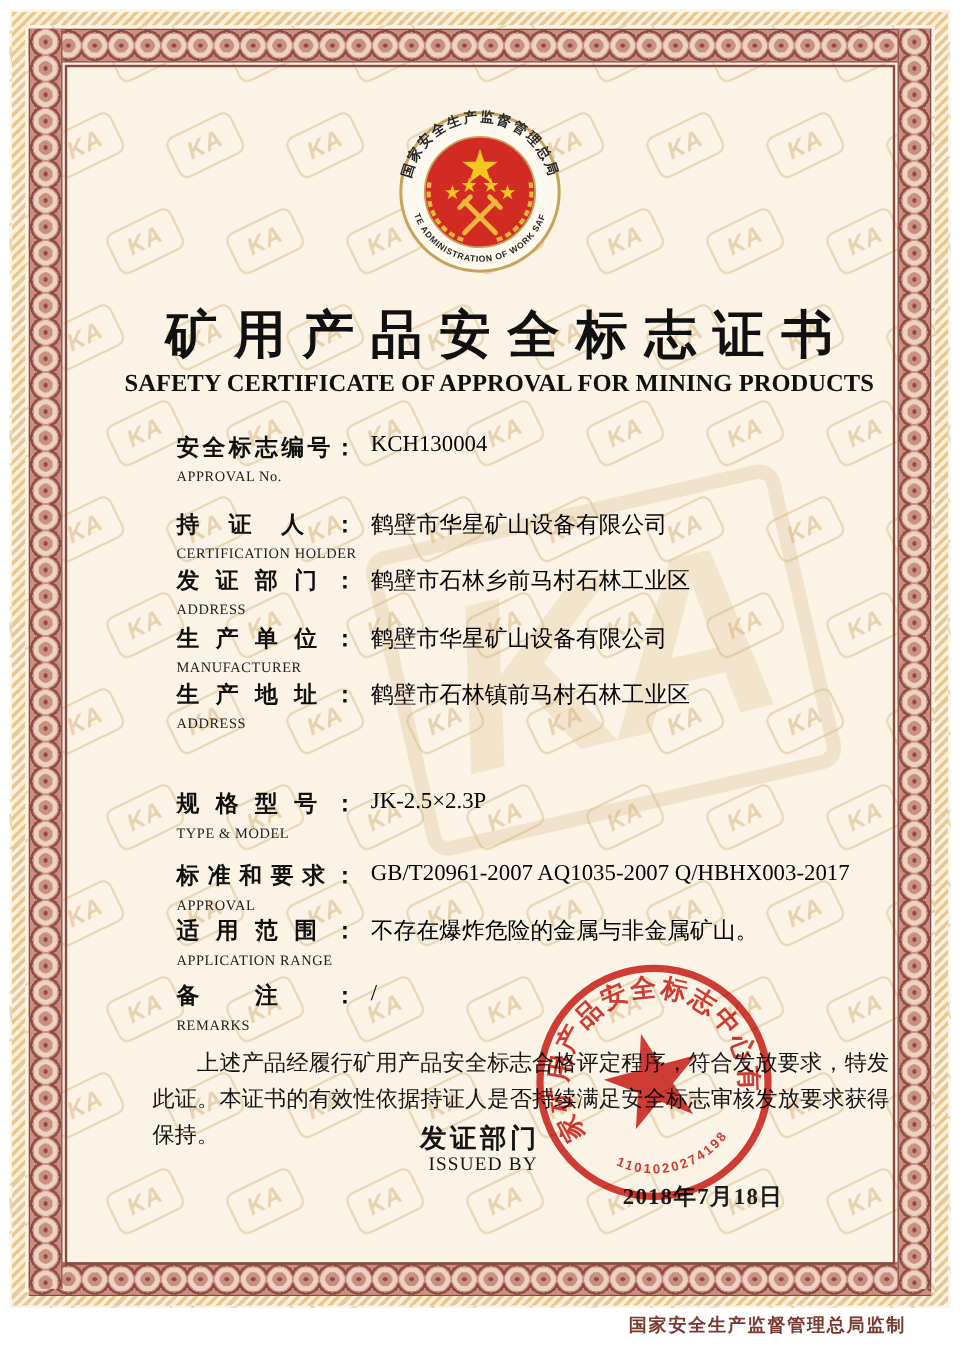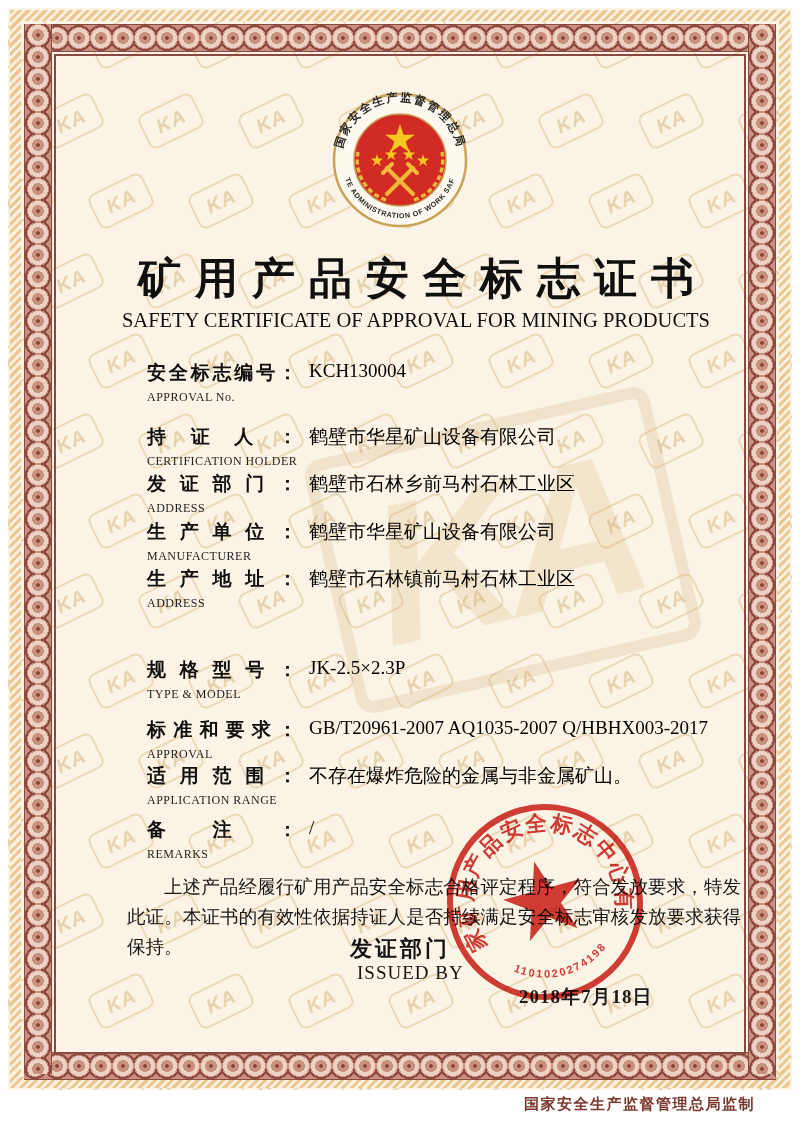--- a/index.html
+++ b/index.html
@@ -28,34 +28,34 @@
       display:flex;align-items:center;justify-content:center;transform:rotate(-26deg);letter-spacing:1px;}
   .bigka{position:absolute;left:318px;top:412px;width:330px;height:236px;border:12px solid rgba(234,214,181,.55);
       border-radius:18px;transform:rotate(-13deg);display:flex;align-items:center;justify-content:center;
       font:italic bold 200px "Liberation Sans",sans-serif;color:rgba(236,218,186,.6);letter-spacing:-12px;overflow:hidden;}
 
   
   .content{position:absolute;inset:0;z-index:5;}
   .abs{position:absolute;margin-left:32px;}
   .title-cn{left:0;right:0;top:250px;text-align:center;font-size:43px;font-weight:bold;
             letter-spacing:14px;text-indent:14px;color:#101010;}
-  .title-en{left:0;right:0;top:309px;text-align:center;font-size:20.5px;font-weight:normal;color:#101010;}
+  .title-en{left:0;right:0;top:309px;text-align:center;font-size:20.5px;font-weight:bold;color:#101010;}
 
   .flabel{display:inline-block;font-weight:bold;font-size:19px;text-align-last:justify;
           text-align:justify;vertical-align:top;color:#101010;}
   .flabel.w150{width:150px;}
   .flabel.w112{width:112px;}
   .fvalue{font-size:19px;margin-left:8px;color:#000000;}
   .flabel-en{font-family:"Liberation Serif",serif;font-size:12px;letter-spacing:.5px;color:#1d1d1d;margin-top:4px;}
 
   .statement{left:95px;top:872px;width:614px;font-size:18.5px;line-height:30px;
              text-indent:2em;text-align:justify;color:#151515;}
 
   .issued-cn{left:318px;top:934px;font-size:22px;font-weight:bold;letter-spacing:3px;}
-  .issued-en{left:325px;top:962px;font-size:19px;letter-spacing:1px;}
+  .issued-en{left:325px;top:962px;font-size:16px;letter-spacing:1px;}
   .issue-date{left:487px;top:984px;font-size:19px;font-weight:600;color:#1c1c1c;letter-spacing:1px;}
 
   .stamp{position:absolute;left:438px;top:795px;z-index:6;mix-blend-mode:multiply;opacity:.93;}
   .emblem{position:absolute;left:330px;top:90px;z-index:5;}
 
   .footer-note{position:absolute;right:45px;top:1095px;font-size:15px;font-weight:bold;
                letter-spacing:1.5px;color:#7a382e;z-index:5;}
 </style>
 </head>
 <body>

